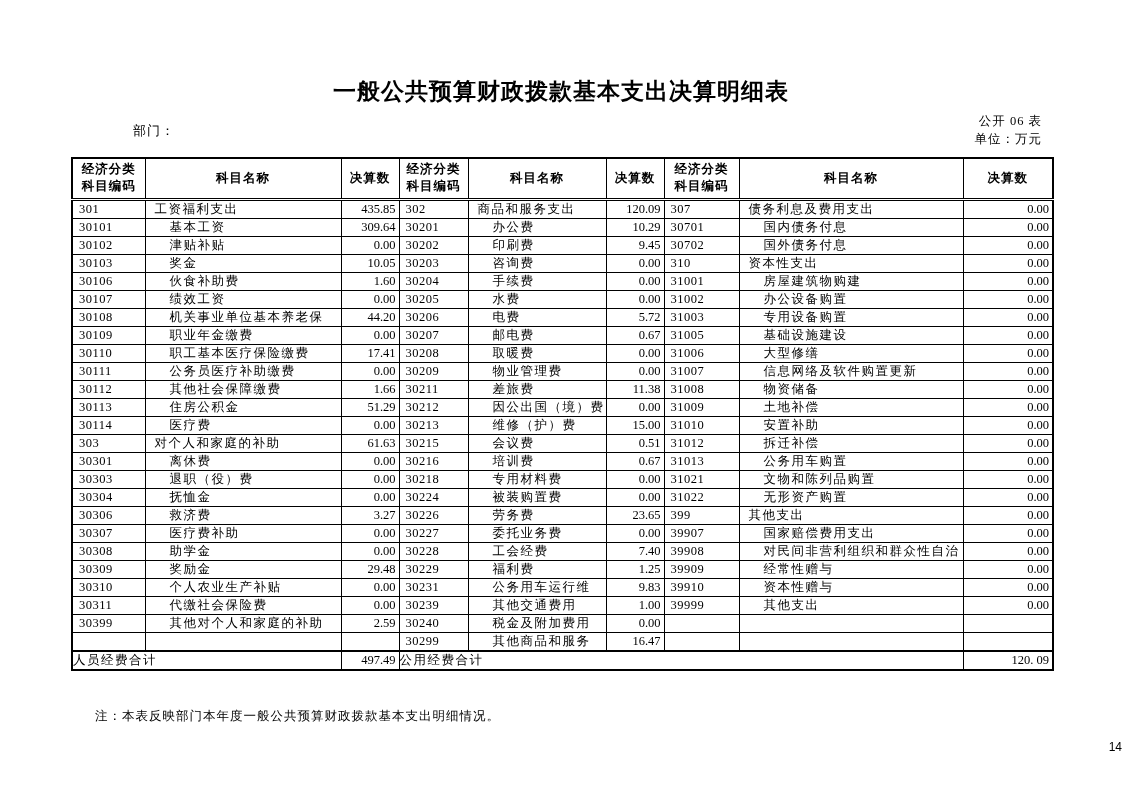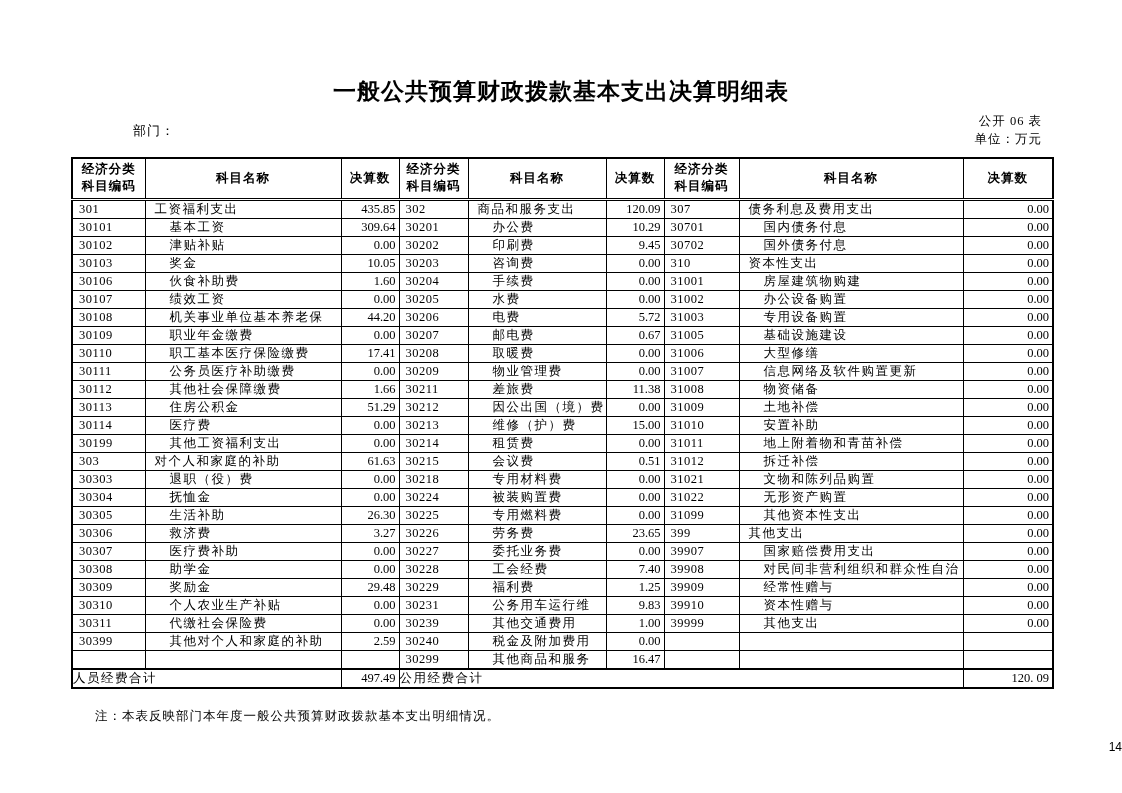--- a/index.html
+++ b/index.html
@@ -243,72 +243,61 @@
           <td class="c-name ind">医疗费</td>
           <td class="c-amt">0.00</td>
           <td class="c-code">30213</td>
           <td class="c-name ind">维修（护）费</td>
           <td class="c-amt">15.00</td>
           <td class="c-code">31010</td>
           <td class="c-name ind">安置补助</td>
           <td class="c-amt">0.00</td>
         </tr>
         <tr>
-          <td class="c-code">30199</td>
-          <td class="c-name ind">其他工资福利支出</td>
-          <td class="c-amt">0.00</td>
-          <td class="c-code">30214</td>
-          <td class="c-name ind">租赁费</td>
-          <td class="c-amt">0.00</td>
-          <td class="c-code">31011</td>
-          <td class="c-name ind">地上附着物和青苗补偿</td>
-          <td class="c-amt">0.00</td>
-        </tr>
-        <tr>
           <td class="c-code">303</td>
           <td class="c-name">对个人和家庭的补助</td>
           <td class="c-amt">61.63</td>
           <td class="c-code">30215</td>
           <td class="c-name ind">会议费</td>
           <td class="c-amt">0.51</td>
           <td class="c-code">31012</td>
           <td class="c-name ind">拆迁补偿</td>
           <td class="c-amt">0.00</td>
         </tr>
         <tr>
+          <td class="c-code">30301</td>
+          <td class="c-name ind">离休费</td>
+          <td class="c-amt">0.00</td>
+          <td class="c-code">30216</td>
+          <td class="c-name ind">培训费</td>
+          <td class="c-amt">0.67</td>
+          <td class="c-code">31013</td>
+          <td class="c-name ind">公务用车购置</td>
+          <td class="c-amt">0.00</td>
+        </tr>
+        <tr>
           <td class="c-code">30303</td>
           <td class="c-name ind">退职（役）费</td>
           <td class="c-amt">0.00</td>
           <td class="c-code">30218</td>
           <td class="c-name ind">专用材料费</td>
           <td class="c-amt">0.00</td>
           <td class="c-code">31021</td>
           <td class="c-name ind">文物和陈列品购置</td>
           <td class="c-amt">0.00</td>
         </tr>
         <tr>
           <td class="c-code">30304</td>
           <td class="c-name ind">抚恤金</td>
           <td class="c-amt">0.00</td>
           <td class="c-code">30224</td>
           <td class="c-name ind">被装购置费</td>
           <td class="c-amt">0.00</td>
           <td class="c-code">31022</td>
           <td class="c-name ind">无形资产购置</td>
-          <td class="c-amt">0.00</td>
-        </tr>
-        <tr>
-          <td class="c-code">30305</td>
-          <td class="c-name ind">生活补助</td>
-          <td class="c-amt">26.30</td>
-          <td class="c-code">30225</td>
-          <td class="c-name ind">专用燃料费</td>
-          <td class="c-amt">0.00</td>
-          <td class="c-code">31099</td>
-          <td class="c-name ind">其他资本性支出</td>
           <td class="c-amt">0.00</td>
         </tr>
         <tr>
           <td class="c-code">30306</td>
           <td class="c-name ind">救济费</td>
           <td class="c-amt">3.27</td>
           <td class="c-code">30226</td>
           <td class="c-name ind">劳务费</td>
           <td class="c-amt">23.65</td>
           <td class="c-code">399</td>

